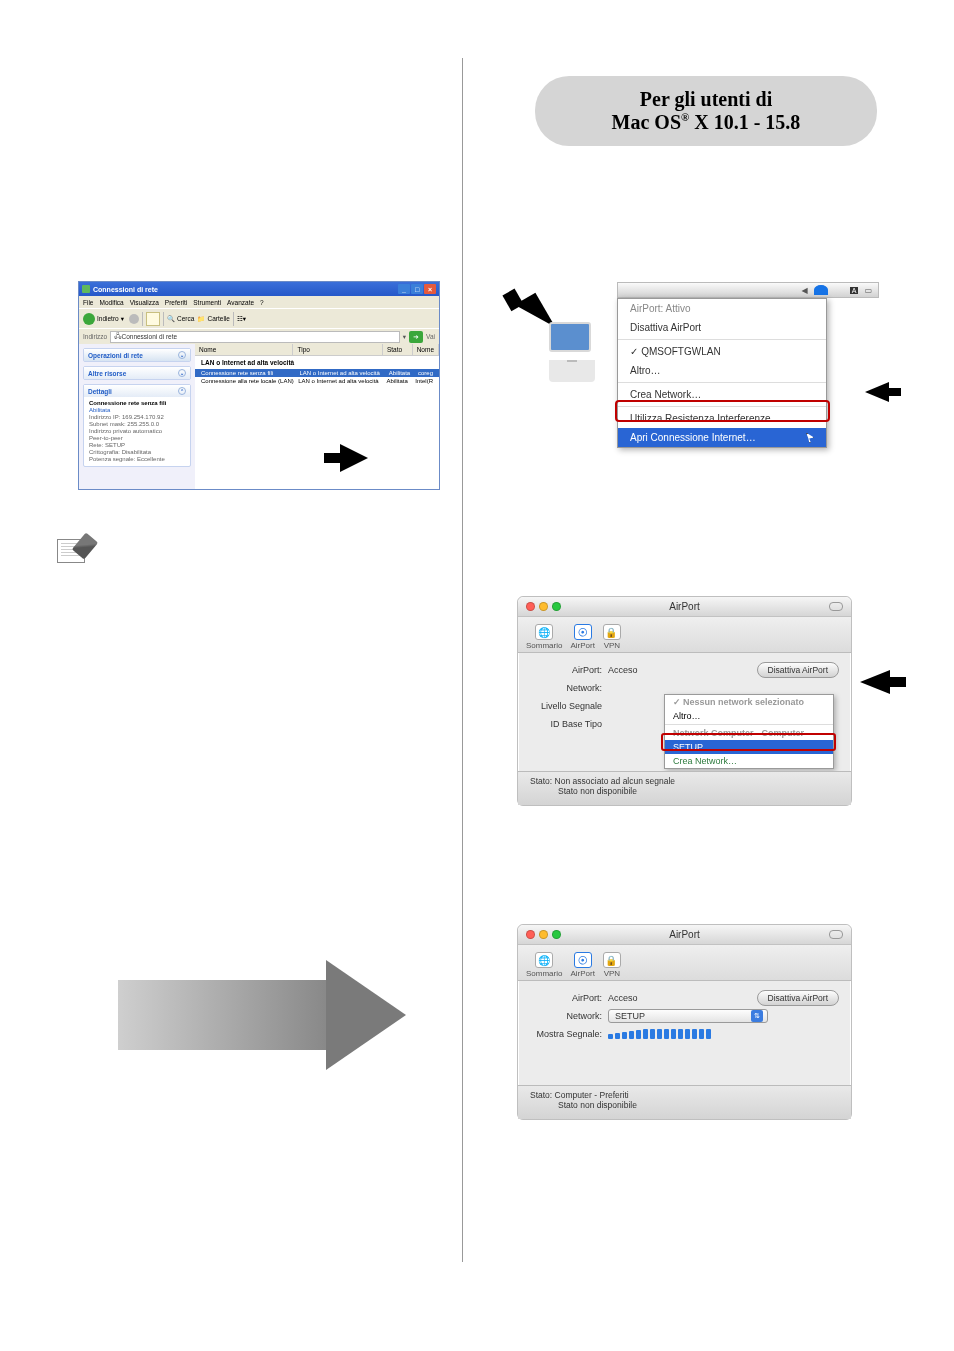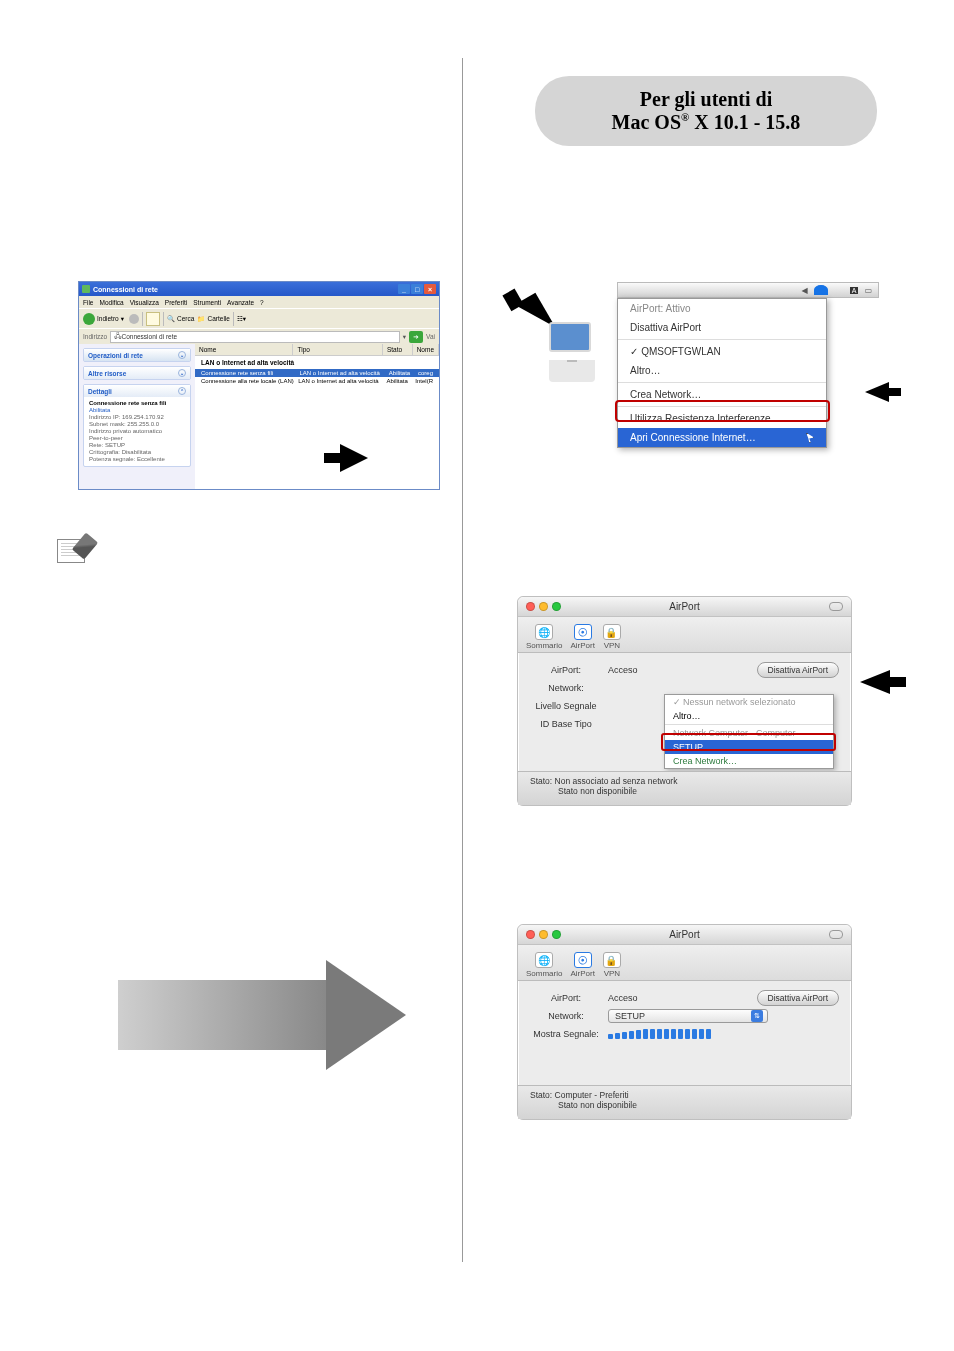--- a/index.html
+++ b/index.html
@@ -237,38 +237,38 @@
   .dlg-toolbar{
     height:36px;background:linear-gradient(to bottom,#efefef,#dcdcdc);
     display:flex;align-items:flex-end;padding:0 8px;gap:8px;font-size:8px;color:#555;
     border-bottom:1px solid #bcbcbc;
   }
   .dlg-toolbar .tb{display:flex;flex-direction:column;align-items:center;gap:1px;padding-bottom:2px;}
   .dlg-toolbar .ic{width:18px;height:16px;background:#fff;border:1px solid #aaa;border-radius:3px;display:flex;align-items:center;justify-content:center;font-size:10px;}
   .dlg-toolbar .ic.sel{border-color:#2a7ae2;color:#2a7ae2;}
   .dlg-form{padding:8px 12px;font-size:9px;color:#333;}
   .frow{display:flex;align-items:center;height:18px;}
-  .frow .lbl{width:78px;text-align:center;padding-right:6px;color:#333;}
+  .frow .lbl{width:78px;text-align:right;padding-right:6px;color:#333;}
   .frow .val{flex:1;color:#333;}
   .aqua-btn{
     background:linear-gradient(to bottom,#fdfdfd,#d2d2d2);
     border:1px solid #9a9a9a;border-radius:9px;
     font-size:8.5px;padding:2px 10px;color:#333;
   }
   .dlg-statusbar{
     position:absolute;left:0;right:0;bottom:0;height:34px;
     background:linear-gradient(to bottom,#e9e9e9,#d4d4d4);
     border-top:1px solid #bbb;padding:4px 12px;font-size:8.5px;color:#333;
   }
   .net-popup{
     position:absolute;left:146px;top:97px;width:170px;
     background:#fff;border:1px solid #9a9a9a;box-shadow:2px 2px 5px rgba(0,0,0,0.25);font-size:9px;
   }
   .net-popup .itm{padding:2px 8px;}
-  .net-popup .itm.gray{color:#999;}
+  .net-popup .itm.gray{color:#999;font-weight:bold;}
   .net-popup .itm.sel{background:#2965d4;color:#fff;display:flex;justify-content:space-between;align-items:center;}
   .net-popup .itm.chk::before{content:"✓ ";}
   .net-popup .sep{height:1px;background:#ddd;margin:1px 0;}
   .rb2{position:absolute;left:143px;top:136px;width:175px;height:18px;border:2px solid #c00000;border-radius:3px;}
   .dlg1-arrow{
     position:absolute;left:860px;top:670px;width:0;height:0;
     border-right:30px solid #000;border-top:12px solid transparent;border-bottom:12px solid transparent;
   }
   .dlg1-arrow::after{content:"";position:absolute;left:30px;top:-5px;width:16px;height:10px;background:#000;}
 
@@ -481,21 +481,21 @@
     <div class="itm gray">Network Computer - Computer</div>
     <div class="itm sel">
       <span>SETUP</span>
       <span class="cursor"></span>
     </div>
     <div class="itm" style="color:#2d7b3e">Crea Network…</div>
   </div>
   <div class="rb2"></div>
   <div class="dlg-statusbar">
     <span>Stato:</span>
-    <span>Non associato ad senza network</span><br>
+    <span>Non associato ad alcun segnale</span><br>
     <span style="margin-left:28px">Stato non disponibile</span>
   </div>
 </div>
 <div class="dlg1-arrow"></div>
 
 <div class="airport-dlg dlg2">
   <div class="dlg-titlebar">
     <div class="traffic">
       <span class="dot r"></span>
       <span class="dot y"></span>

